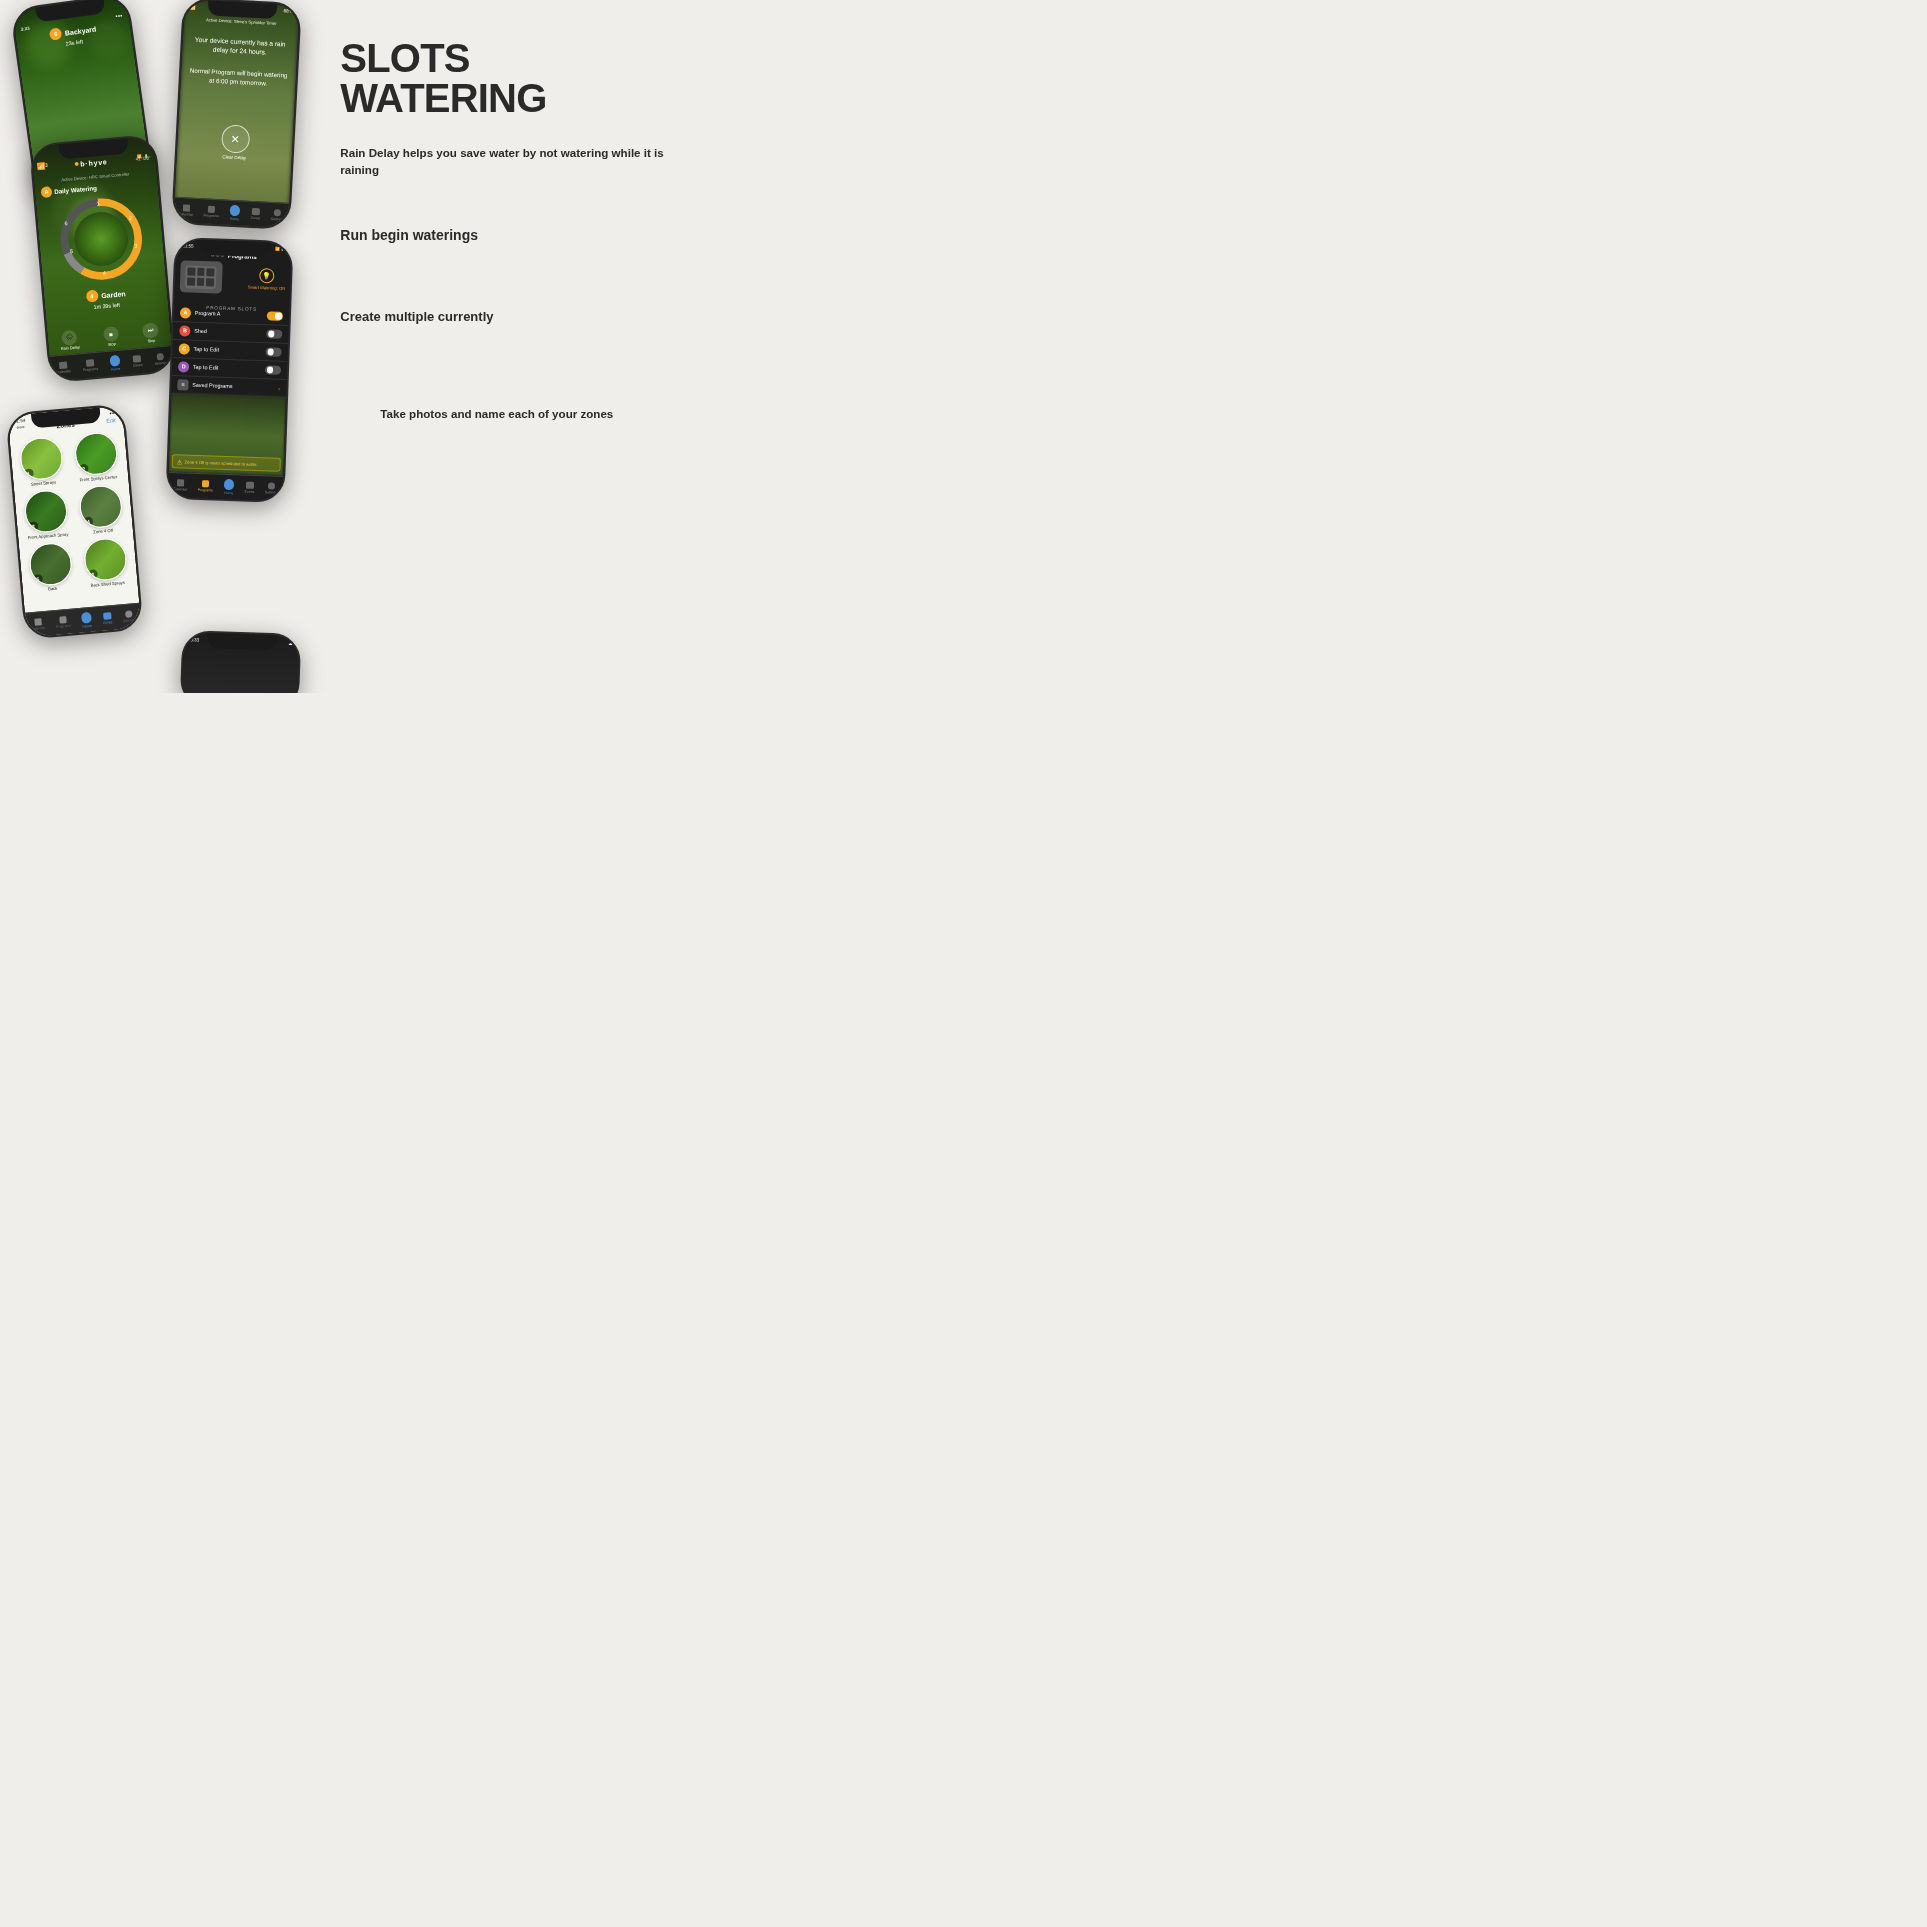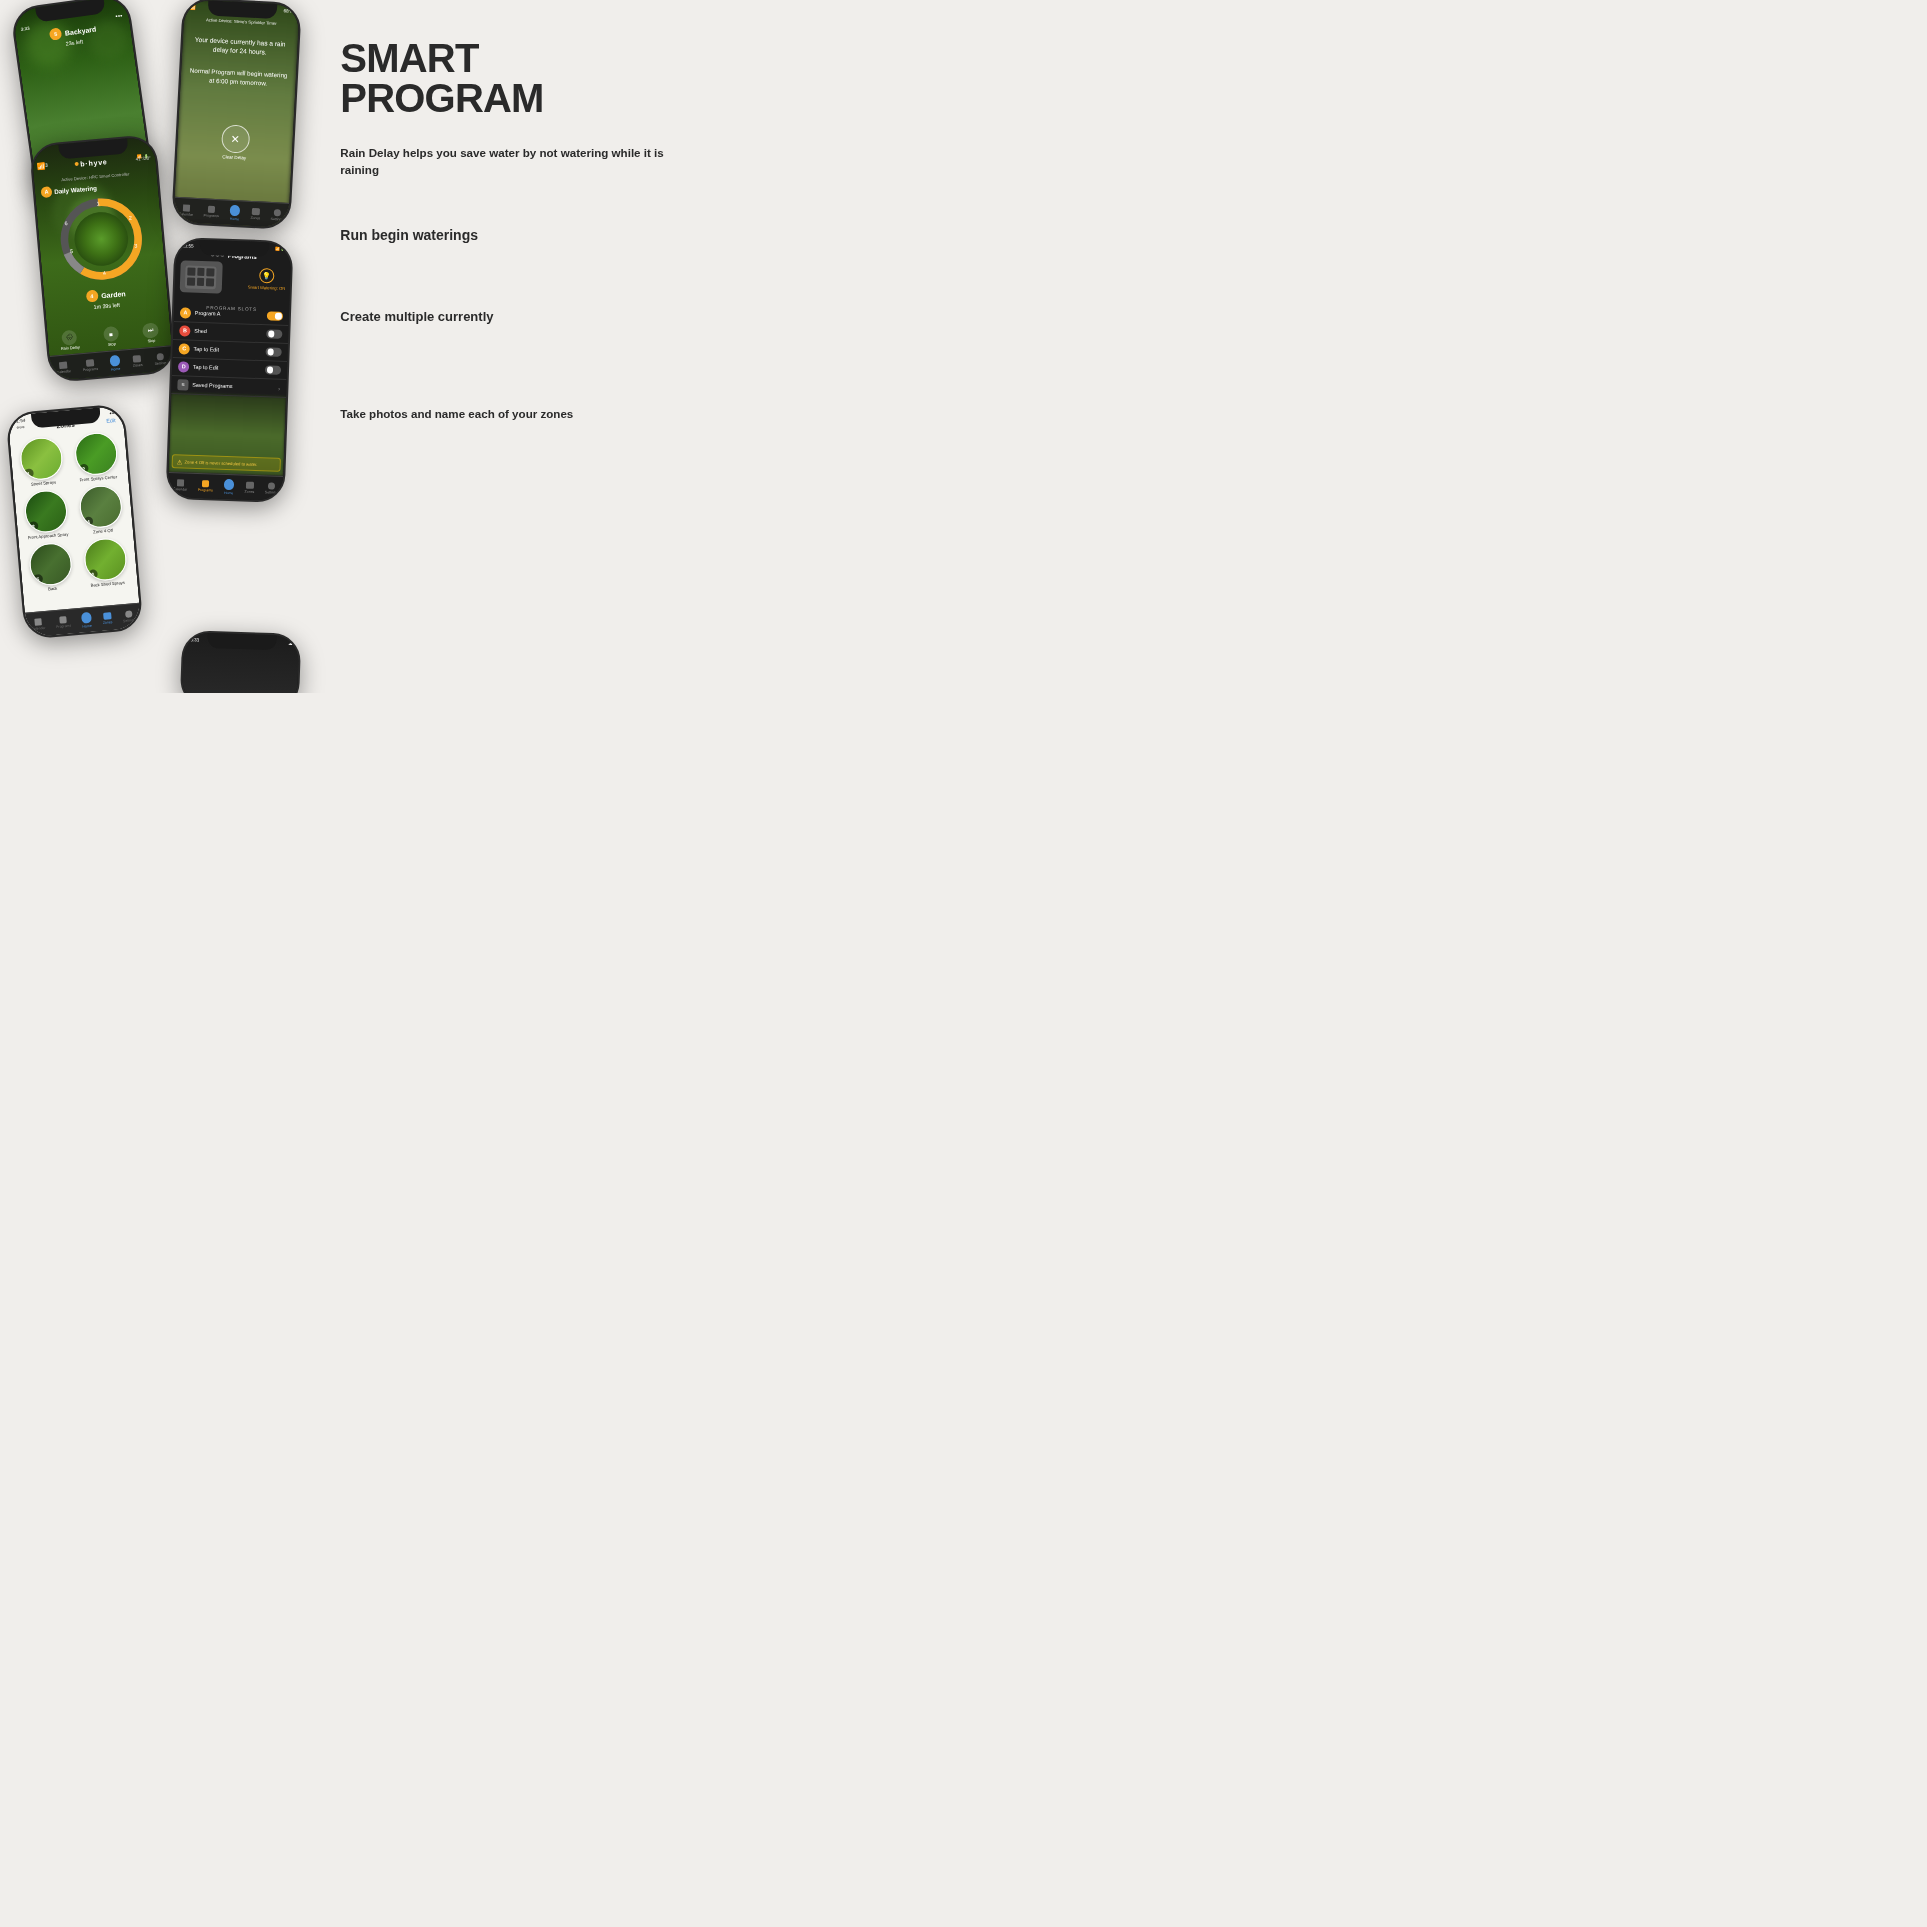--- a/index.html
+++ b/index.html
@@ -662,32 +662,32 @@
             <span class="bhyve-text">b·hyve</span>
           </div>
           <span style="font-size:4.6px;color:#fff;">☁</span>
         </div>
       </div>
     </div>
 
   </div>
 
   <div class="right-column">
-    <h1 class="title-smart">SMART PROGRAM</h1>
+    <h1 class="title-smart">SLOTS WATERING</h1>
 
     <div class="feature-block" style="margin-top: 23px;">
       <p class="feature-text">Rain Delay helps you save water by not watering while it is raining</p>
     </div>
 
     <div class="feature-block" style="margin-top: 31px;">
       <p class="feature-text" style="font-size:14px;font-weight:800;">Run begin waterings</p>
     </div>
 
     <div class="feature-block" style="margin-top: 46px;">
       <p class="feature-text" style="font-size:13px;font-weight:800;">Create multiple currently</p>
     </div>
 
-    <div class="feature-block" style="margin-top: 62px;">
+    <div class="feature-block" style="margin-top: 62px; margin-left: 40px;">
       <p class="feature-text">Take photos and name each of your zones</p>
     </div>
   </div>
 </div>
 
 
 </body></html>

